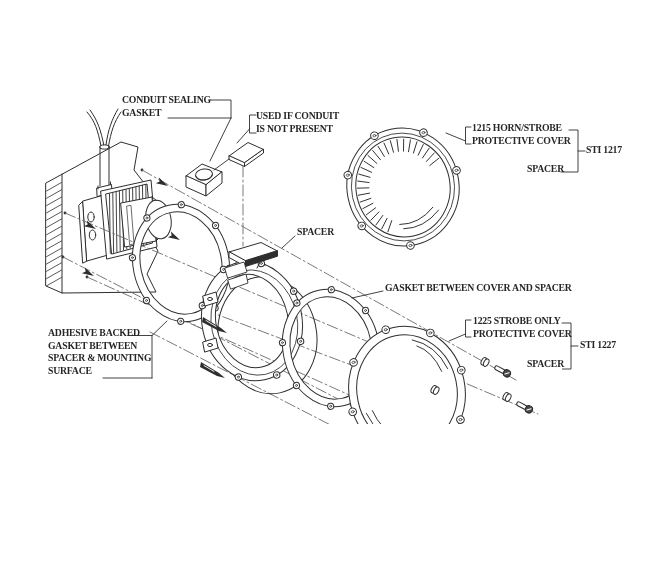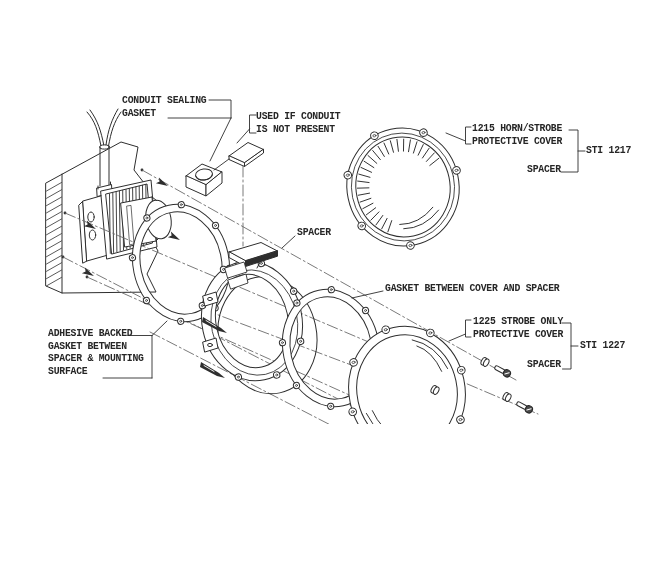--- a/index.html
+++ b/index.html
@@ -1,17 +1,17 @@
 <!DOCTYPE html>
 <html><head>
 <meta charset="utf-8">
 <style>
   html,body{margin:0;padding:0;background:#fff;}
   .stage{position:relative;width:650px;height:424px;background:#fff;overflow:hidden;
-         font-family:Liberation Mono, monospace;}
+         font-family:Liberation Serif, serif;}
   svg{position:absolute;left:0;top:0;}
   .lbl{position:absolute;font-weight:700;font-size:10.5px;line-height:12.6px;
        letter-spacing:-0.25px;color:#262626;transform:scaleX(.93);
        transform-origin:left top;white-space:nowrap;}
   .lbl span{display:block;}
 </style>
 </head>
 <body>
 
 <div class="stage">

